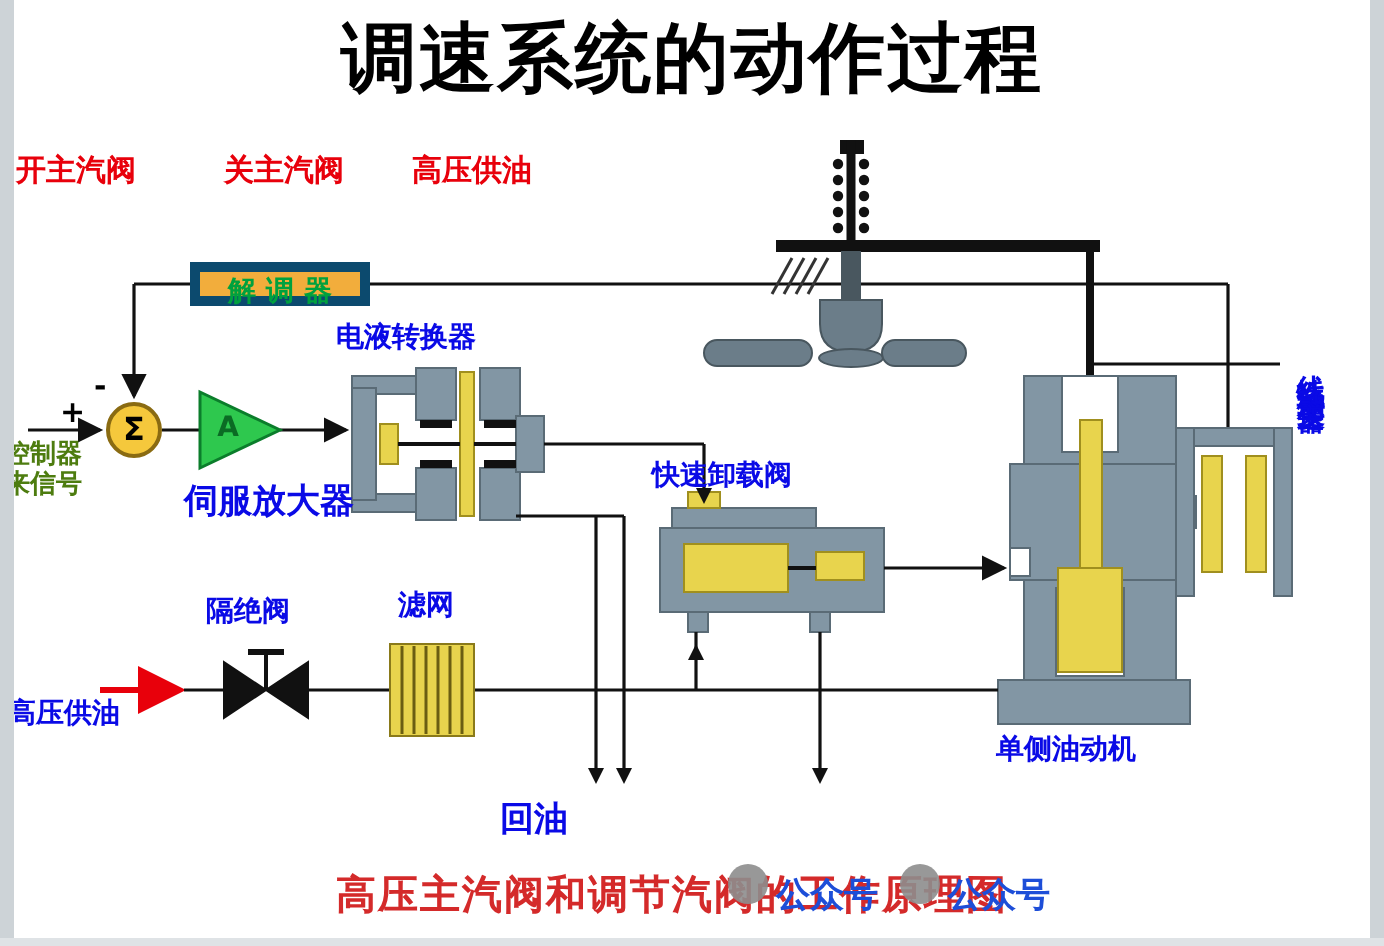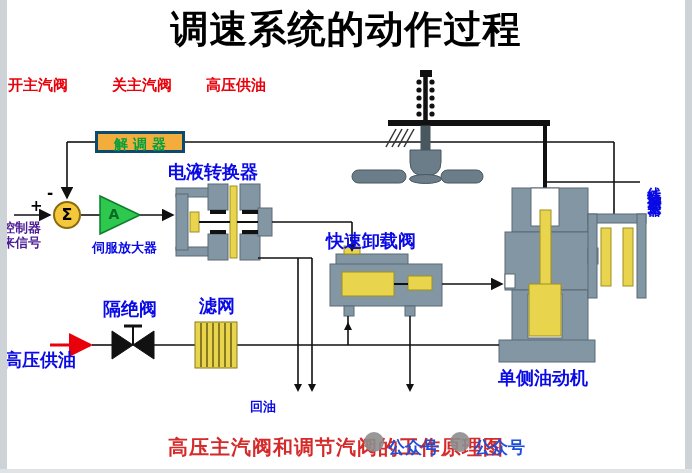--- a/index.html
+++ b/index.html
@@ -9,32 +9,32 @@
   .edge{position:absolute;background:#cdd3d7;}
   .edge.left{left:0;top:0;width:7px;height:473px;}
   .edge.right{right:0;top:0;width:7px;height:473px;}
   .edge.bottom{left:0;bottom:0;width:692px;height:4px;background:#dfe3e6;}
   .title{position:absolute;left:0;top:4px;width:100%;text-align:center;
          font-size:38px;font-weight:bold;color:#000;letter-spacing:1px;}
   .lbl{position:absolute;font-weight:bold;white-space:nowrap;}
   .red{color:#e8000b;}
   .blue{color:#0a0ae6;}
   .legend{font-size:15px;}
-  .f14{font-size:18px;}
-  .f13{font-size:13px;}
+  .f14{font-size:14px;}
+  .f13{font-size:17px;}
   .demod{position:absolute;left:95px;top:131px;width:90px;height:22px;background:#f2ad3c;
-         border:3px solid #0c4a6e;color:#00a13e;font-weight:bold;font-size:14px;
+         border:5px solid #0c4a6e;color:#00a13e;font-weight:bold;font-size:14px;
          text-align:center;line-height:20px;letter-spacing:5px;text-indent:5px;}
   .sigma{position:absolute;left:53px;top:201px;width:28px;height:28px;border-radius:50%;
          background:#f5c83c;border:2px solid #8a6b12;color:#000;font-size:16px;font-weight:bold;
          text-align:center;line-height:24px;}
   .ampA{position:absolute;left:103px;top:206px;width:22px;text-align:center;
         color:#0b6b24;font-size:14px;font-weight:bold;}
   .sign{position:absolute;font-size:15px;font-weight:bold;color:#000;}
-  .ctl{position:absolute;left:2px;top:220px;font-size:13px;font-weight:bold;color:#4c1d95;line-height:15px;}
+  .ctl{position:absolute;left:2px;top:220px;font-size:13px;font-weight:bold;color:#4d7c0f;line-height:15px;}
   .vtext{position:absolute;left:646px;top:176px;writing-mode:vertical-rl;text-orientation:upright;
          font-size:14px;font-weight:bold;color:#0a0ae6;letter-spacing:2px;height:180px;}
   .footer{position:absolute;left:168px;top:434px;font-size:20px;font-weight:bold;
           color:#d42a2a;letter-spacing:1px;}
   .wm-circle{position:absolute;width:20px;height:20px;border-radius:50%;background:#8d8d8d;
              opacity:0.9;z-index:5;}
   .wm-label{position:absolute;font-size:17px;color:#1d4ed8;font-weight:bold;z-index:5;}
   .wm-credit{position:absolute;font-size:12px;color:#5a5a5a;font-weight:bold;z-index:5;}
   svg.diagram{position:absolute;left:0;top:0;}
 </style>

